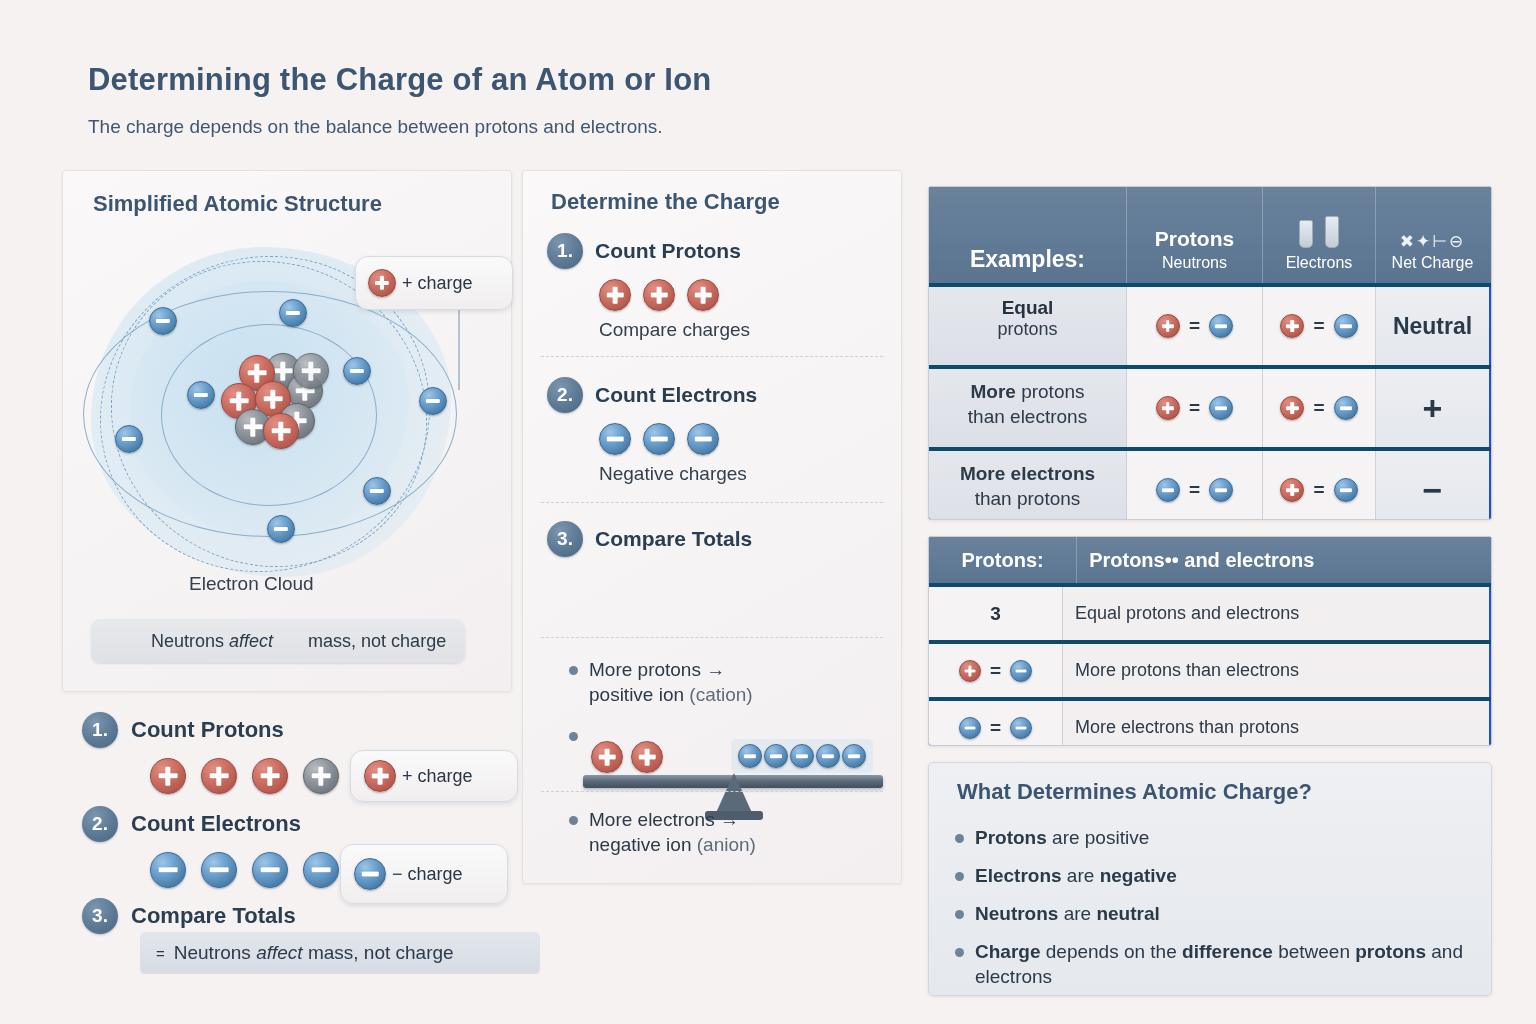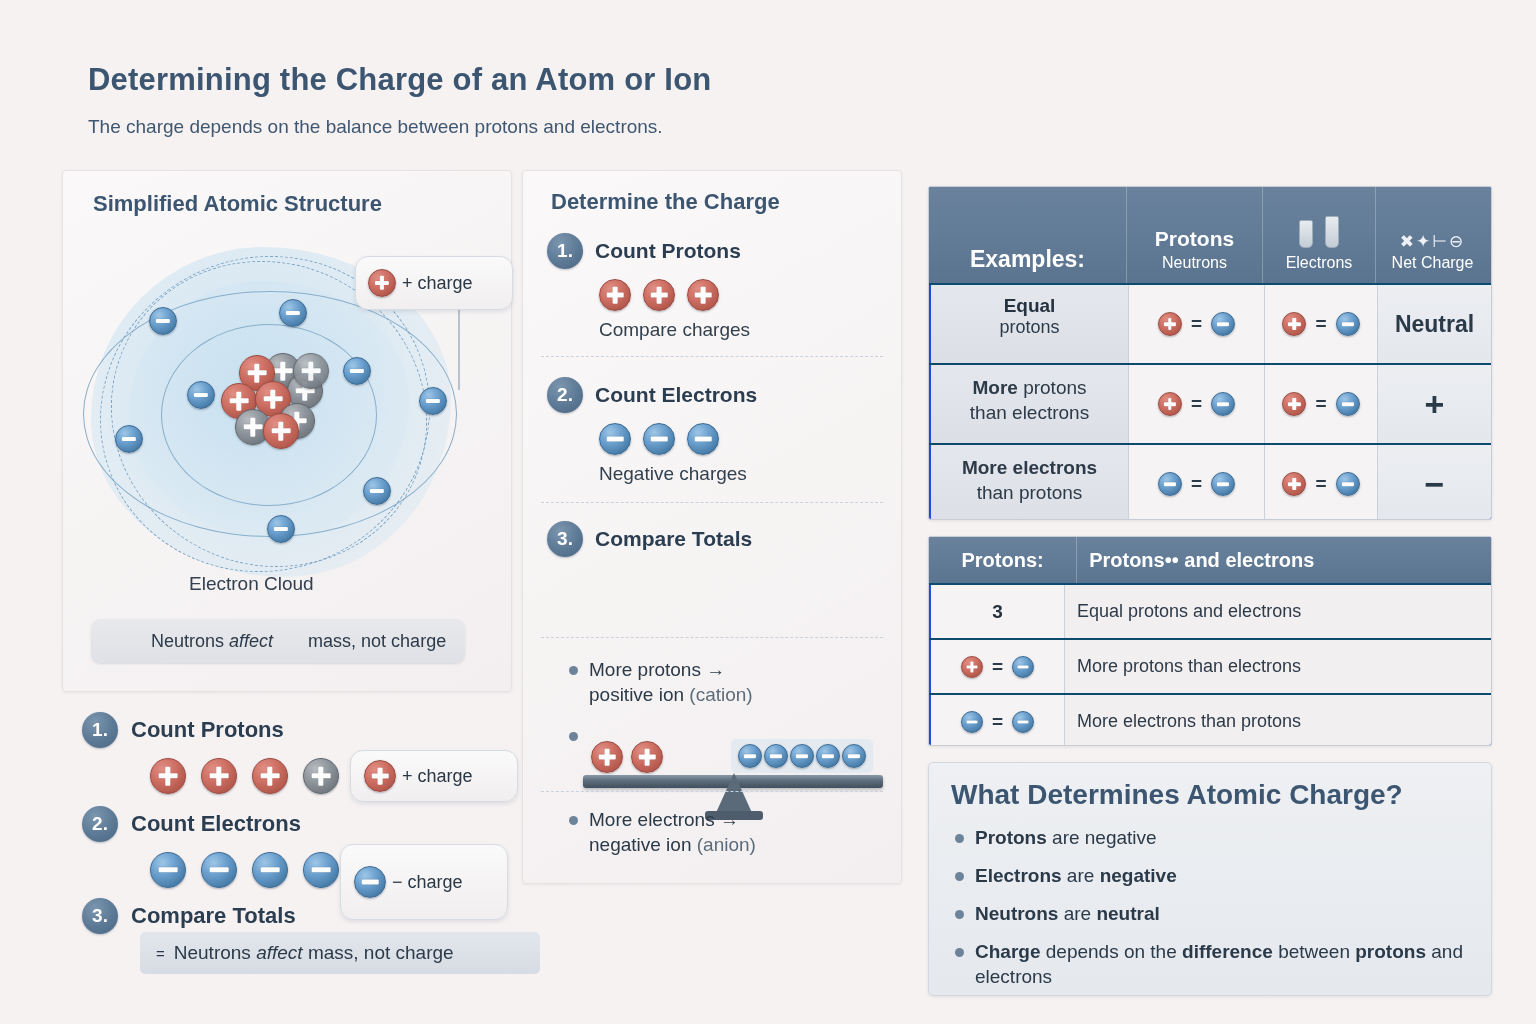--- a/index.html
+++ b/index.html
@@ -162,21 +162,21 @@
   }
   .thead .th{
     display:flex;flex-direction:column;align-items:center;justify-content:flex-end;
     padding:8px 6px 10px;border-right:1px solid rgba(255,255,255,.25);
     box-sizing:border-box;
   }
   .thead .th:last-child{border-right:none;}
   .th-main{font-size:21px;font-weight:bold;line-height:26px;}
   .th-sub{font-size:16px;line-height:21px;}
   .th-big{font-size:23px;font-weight:bold;}
-  .tbody .tr{display:flex;border-top:2px solid #0c4a6e;justify-content:flex-end;}
+  .tbody .tr{display:flex;border-top:4px solid #0c4a6e;}
   .tbody .td{
     box-sizing:border-box;border-right:1px solid #ccd1d9;
     display:flex;align-items:center;padding:10px 12px;
   }
   .tbody .td:last-child{border-right:none;}
   .td.center{justify-content:center;}
   .lbl-cell{background:linear-gradient(180deg,#e4e7ec 0%,#dcdfe6 100%);flex-direction:column;align-items:flex-start;}
   .lbl-strong{font-size:19px;font-weight:bold;color:#26323f;}
   .lbl-norm{font-size:18px;color:#2d3a48;}
   .lbl-line{font-size:19px;line-height:25px;color:#2d3a48;}
@@ -202,34 +202,34 @@
   .pt-head{font-size:20px;font-weight:bold;}
 
   
   #info-box{
     position:absolute;left:928px;top:762px;width:562px;height:232px;
     background:linear-gradient(180deg,#eef0f3 0%,#e5e8ed 100%);
     border:1px solid #d2d7de;border-radius:5px;
     box-shadow:0 1px 3px rgba(80,90,110,.12);
   }
   #info-title{
-    position:absolute;left:22px;top:16px;font-size:28px;font-weight:bold;color:#3c5672;
+    position:absolute;left:28px;top:16px;font-size:22px;font-weight:bold;color:#3c5672;
   }
   #info-list{position:absolute;left:26px;top:62px;width:515px;}
   #info-list .bullet{margin-bottom:13px;}
   #info-list .btext{font-size:19px;max-width:510px;line-height:25px;}
   b{font-weight:bold;}
 
   
   #bl-steps{position:absolute;left:82px;top:706px;width:470px;height:262px;}
   .bl-row{position:absolute;display:flex;align-items:center;gap:13px;}
   .bl-title{font-size:22px;font-weight:bold;color:#2b3d51;}
   .bl-chips{position:absolute;display:flex;gap:15px;align-items:center;}
   #callout-plus-bl{left:268px;top:44px;width:140px;height:50px;padding:0 13px;}
-  #callout-minus-bl{left:258px;top:138px;width:140px;height:50px;padding:12px 13px;text-align:right;}
+  #callout-minus-bl{left:258px;top:138px;width:140px;height:50px;padding:4px 13px;text-align:right;}
   #bl-note{
     position:absolute;left:58px;top:226px;width:400px;height:42px;
     background:linear-gradient(180deg,#e2e6ec 0%,#d7dce4 100%);
     border-radius:5px;display:flex;align-items:center;gap:9px;padding:0 16px;
     box-sizing:border-box;
   }
   #bl-note .eqmark{font-size:15px;color:#5f7governance;}
   #bl-note .txt{font-size:19px;color:#2c3a49;}
   #bl-note i{font-style:italic;}
 </style>
@@ -514,21 +514,21 @@
         </div>
       </div>
     </div>
   </div>
 
   <div id="info-box">
     <div id="info-title">What Determines Atomic Charge?</div>
     <div id="info-list">
       <div class="bullet">
         <div class="dot"></div>
-        <div class="btext"><b>Protons</b><span> are negative</span></div>
+        <div class="btext"><b>Protons</b><span> are positive</span></div>
       </div>
       <div class="bullet">
         <div class="dot"></div>
         <div class="btext"><b>Electrons</b><span> are </span><b>negative</b></div>
       </div>
       <div class="bullet">
         <div class="dot"></div>
         <div class="btext"><b>Neutrons</b><span> are </span><b>neutral</b></div>
       </div>
       <div class="bullet">

